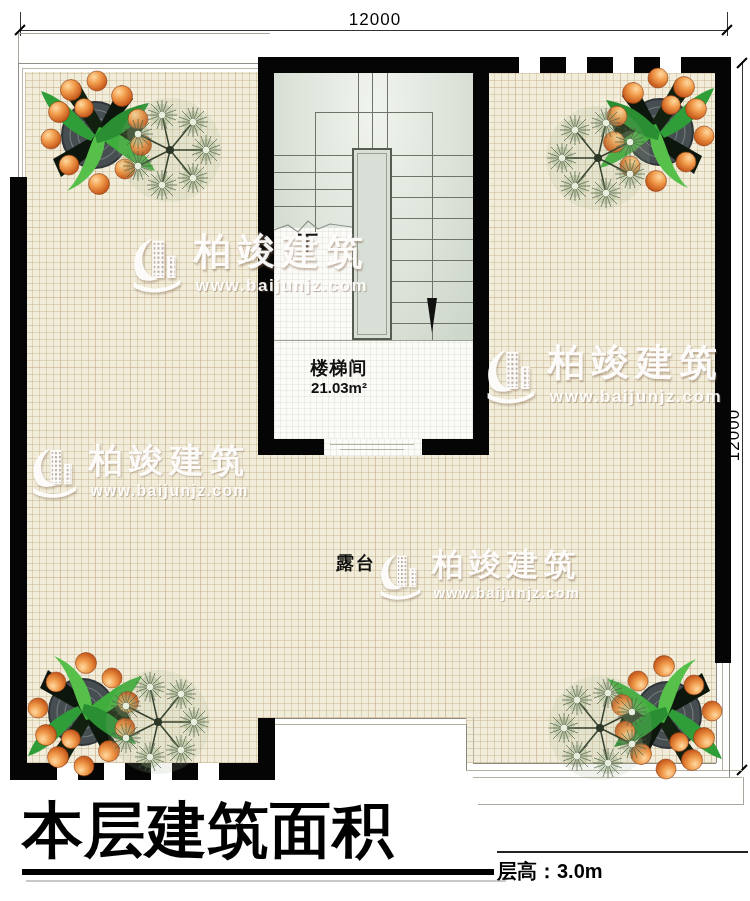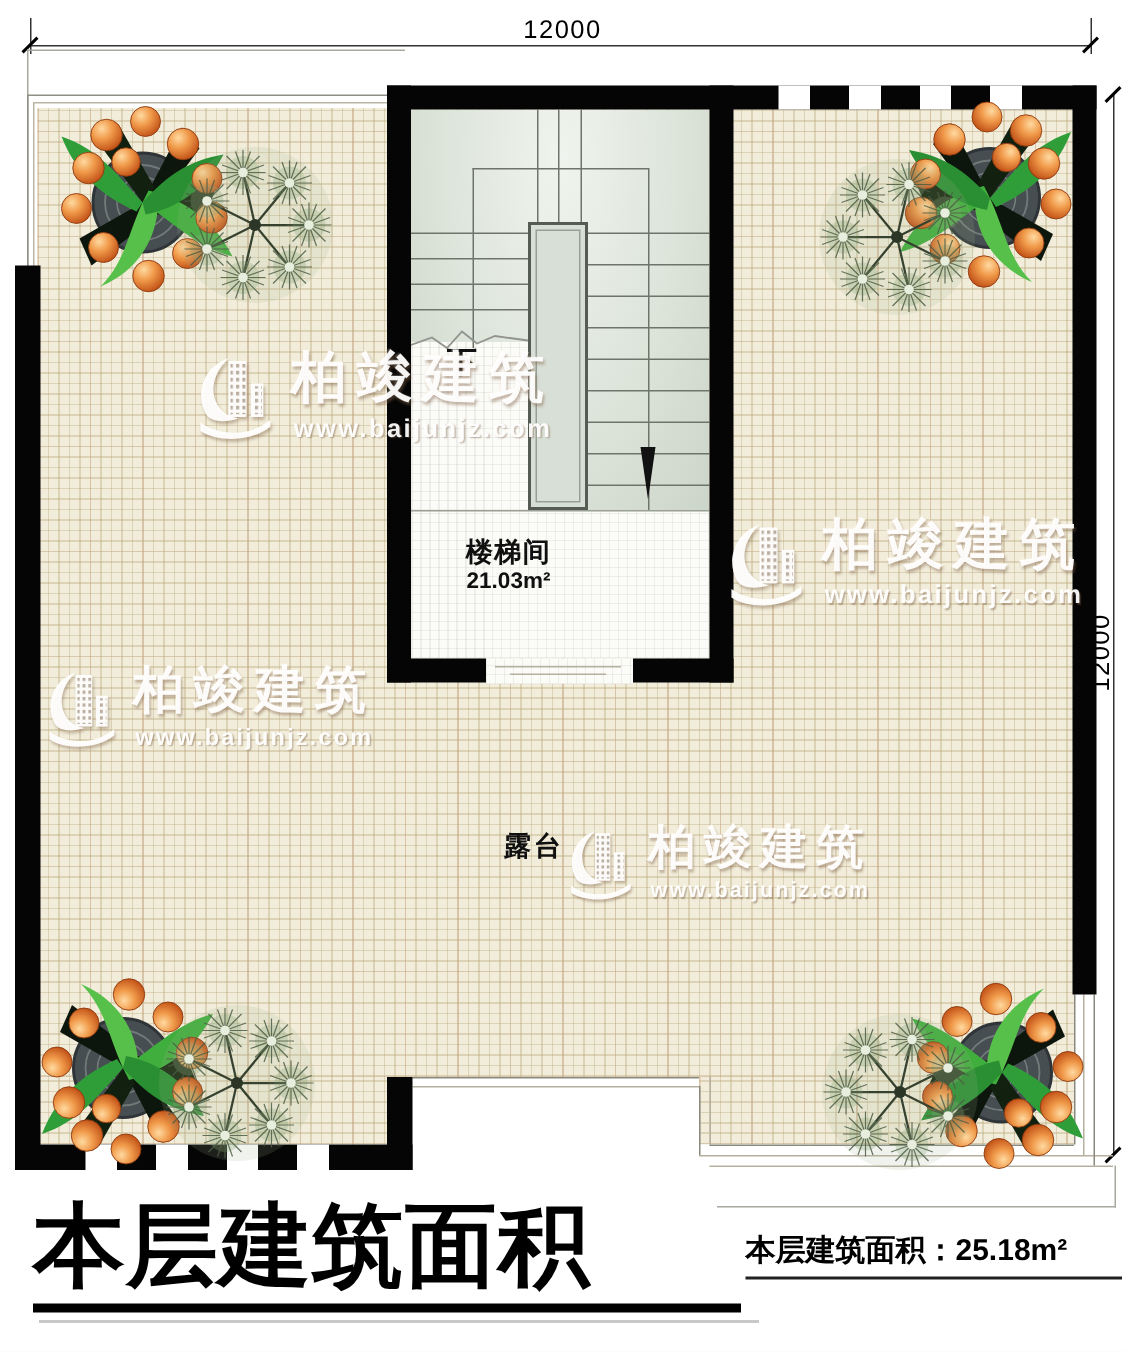--- a/index.html
+++ b/index.html
@@ -254,21 +254,21 @@
   <svg class="plant" style="left:98px;top:662px;transform:scaleY(-1);" width="120" height="120">
       <use href="#sym-fern"></use>
     </svg>
   <svg class="plant" style="left:598px;top:645px;transform:scale(-1,-1);" width="140" height="140">
       <use href="#sym-fruit"></use>
     </svg>
   <svg class="plant" style="left:540px;top:668px;transform:scale(-1,-1);" width="120" height="120">
       <use href="#sym-fern"></use>
     </svg>
 
-  <div class="lbl" style="left:316px;top:554px;width:80px;text-align:center;font-size:18px;letter-spacing:2px;">露台</div>
+  <div class="lbl" style="left:316px;top:554px;width:80px;text-align:center;font-size:18px;letter-spacing:2px;font-family:Liberation Mono, monospace;">露台</div>
 
   <div class="wm" style="left:128px;top:233px;">
     <svg width="56" height="62">
         <use href="#sym-logo"></use>
       </svg>
     <div class="wm-txt">
       <div class="wm-cn">柏竣建筑</div>
       <div class="wm-url">www.baijunjz.com</div>
     </div>
   </div>
@@ -296,16 +296,16 @@
       </svg>
     <div class="wm-txt">
       <div class="wm-cn">柏竣建筑</div>
       <div class="wm-url">www.baijunjz.com</div>
     </div>
   </div>
 
   <div id="title-cn">本层建筑面积</div>
   <div class="abs" style="left:22px;top:869px;width:472px;height:6px;background:#000;"></div>
   <div class="abs" style="left:26px;top:880px;width:480px;height:2px;background:#c8c8c8;"></div>
-  <div class="tb-small" style="left:497px;top:820px;">本层建筑面积：25.18m²</div>
   <div class="abs" style="left:497px;top:851px;width:251px;height:2px;background:#222;"></div>
+  <div class="tb-small" style="left:497px;top:858px;">层高：3.0m</div>
 
 </div>
 
 </body></html>

